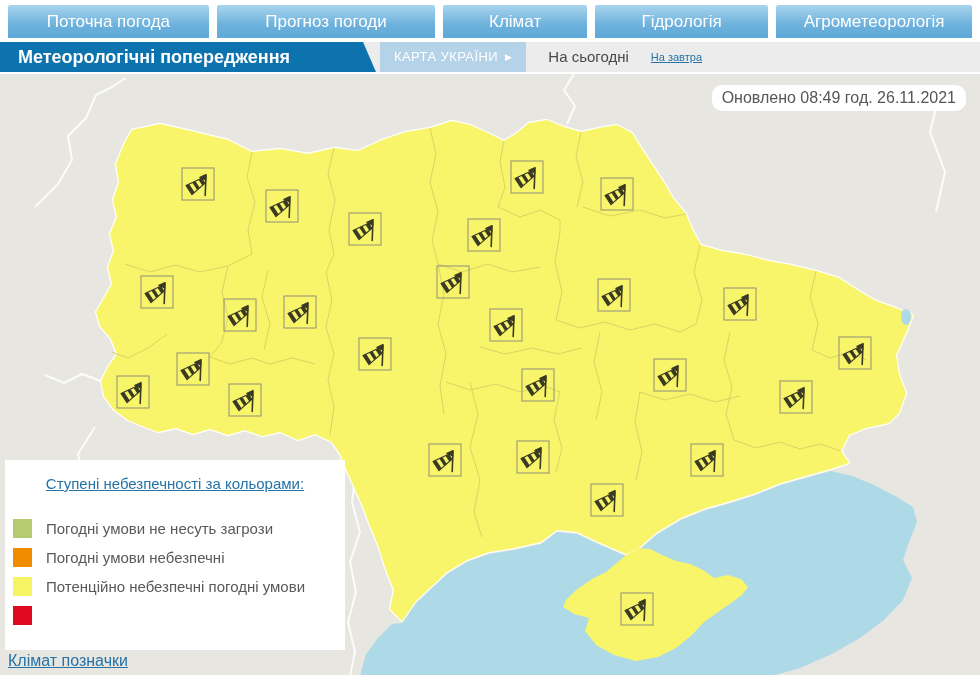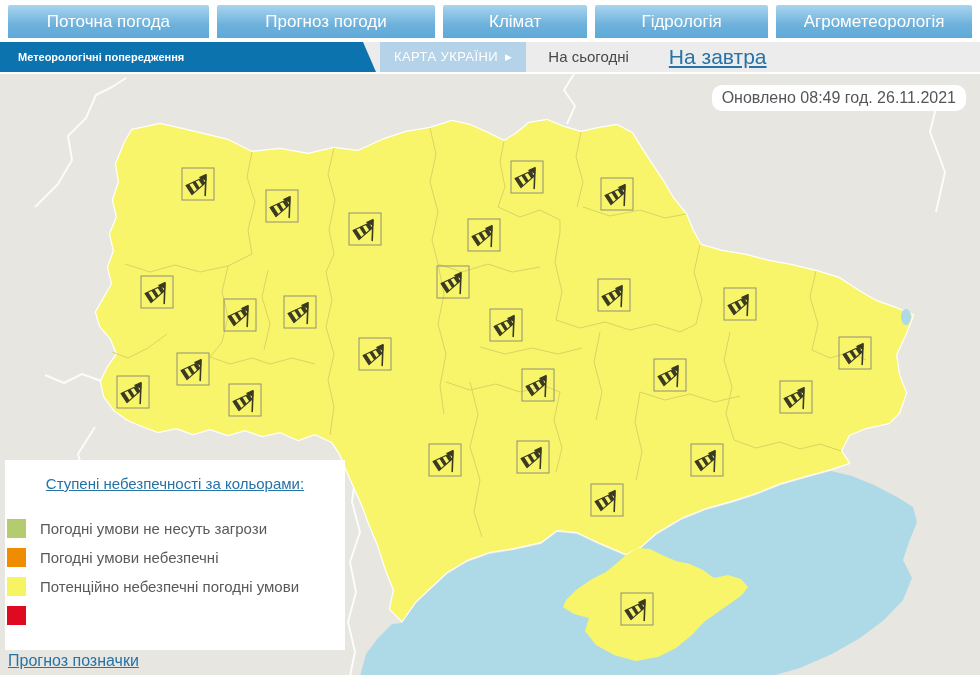--- a/index.html
+++ b/index.html
@@ -25,34 +25,34 @@
   }
   .topnav .tab:nth-of-type(1){flex-grow:204;}
   .topnav .tab:nth-of-type(2){flex-grow:222;}
   .topnav .tab:nth-of-type(3){flex-grow:146;}
   .topnav .tab:nth-of-type(4){flex-grow:176;}
   .topnav .tab:nth-of-type(5){flex-grow:199;}
 
   
   .subnav{margin-top:4px;height:30px;background:#ececec;display:flex;align-items:stretch;}
   .warn-tab{
-    width:376px;background:var(--nav-dark);color:#fff;font-weight:bold;font-size:11px;
+    width:376px;background:var(--nav-dark);color:#fff;font-weight:bold;font-size:18px;
     line-height:30px;padding-left:18px;
     clip-path:polygon(0 0, calc(100% - 13px) 0, 100% 100%, 0 100%);
     cursor:pointer;flex:none;
   }
   .map-tab{
     margin-left:4px;background:var(--maptab-bg);color:#fff;font-weight:normal;font-size:13px;
     line-height:30px;padding:0 14px;letter-spacing:.4px;cursor:pointer;flex:none;
     display:flex;align-items:center;gap:7px;
   }
   .map-tab .arr{font-size:9px;line-height:30px;}
   .today-tab{line-height:30px;font-size:15px;color:#47484a;padding:0 22px;cursor:pointer;flex:none;}
-  .tomorrow-link{line-height:30px;font-size:21px;color:var(--accent);text-decoration:underline;
-    cursor:pointer;flex:none;margin-left:18px;}
+  .tomorrow-link{line-height:30px;font-size:11px;color:var(--accent);text-decoration:underline;
+    cursor:pointer;flex:none;margin-left:0;}
 
   
   .map-wrap{position:relative;width:980px;height:602px;margin-top:2px;background:var(--land);}
   .map-wrap svg.basemap{position:absolute;left:0;top:0;}
   .ua-stroke{fill:none;stroke:#ffffff;stroke-width:2.4;stroke-linejoin:round;}
   .ua-fill{fill:var(--warning-fill);stroke:none;}
   .oblast{fill:none;stroke:#d8d164;stroke-width:1;stroke-linejoin:round;opacity:.95;}
   .borders-white{fill:none;stroke:#ffffff;stroke-width:2;stroke-linejoin:round;opacity:.85;}
   .sea{fill:var(--sea);stroke:none;}
 
@@ -70,21 +70,21 @@
   .ws-out{fill:none;stroke:var(--ink);stroke-width:1.1;stroke-linejoin:round;}
 
   .legend{
     position:absolute;left:5px;top:386px;width:340px;height:190px;background:#fff;
   }
   .legend-title{
     display:block;margin-top:15px;text-align:center;color:var(--accent);
     font-size:15px;text-decoration:underline;cursor:pointer;
   }
   .legend-rows{margin-top:22px;}
-  .legend-row{display:flex;align-items:center;height:29px;padding-left:2px;}
+  .legend-row{display:flex;align-items:center;height:29px;padding-left:8px;}
   .swatch{width:19px;height:19px;flex:none;}
   .legend-label{margin-left:14px;font-size:15px;color:#58595b;}
 
   .symbols-link{
     position:absolute;left:8px;top:578px;font-size:16px;color:var(--accent);
     text-decoration:underline;cursor:pointer;
   }
 </style>
 </head>
 <body>
@@ -516,14 +516,14 @@
         <div class="legend-row">
           <span class="swatch" style="background: rgb(247, 244, 99);"></span>
           <span class="legend-label lbl">Потенційно небезпечні погодні умови</span>
         </div>
         <div class="legend-row">
           <span class="swatch" style="background: rgb(223, 10, 32);"></span>
         </div>
       </div>
   </div>
 
-  <a class="symbols-link">Прогноз позначки</a>
+  <a class="symbols-link">Клімат позначки</a>
 </div>
 
 </body></html>

